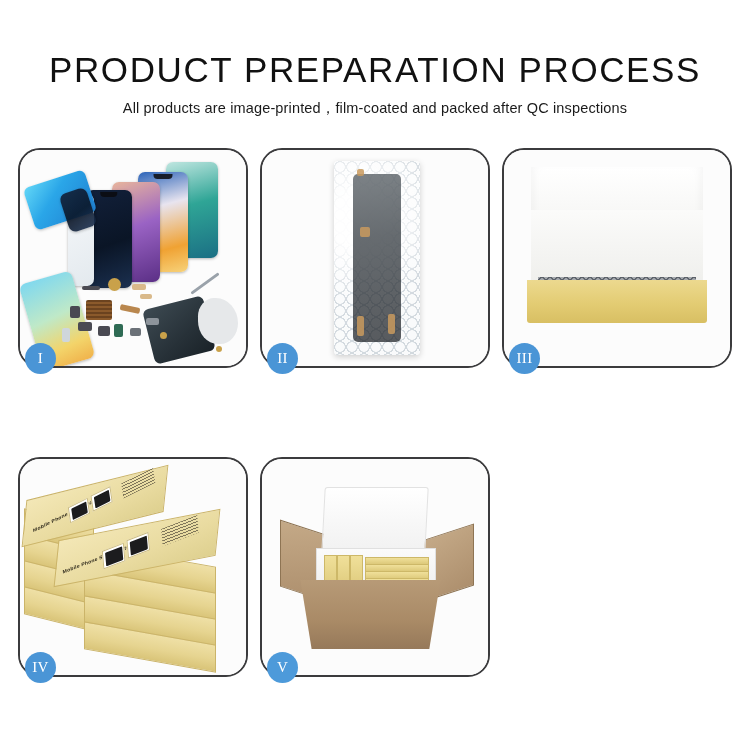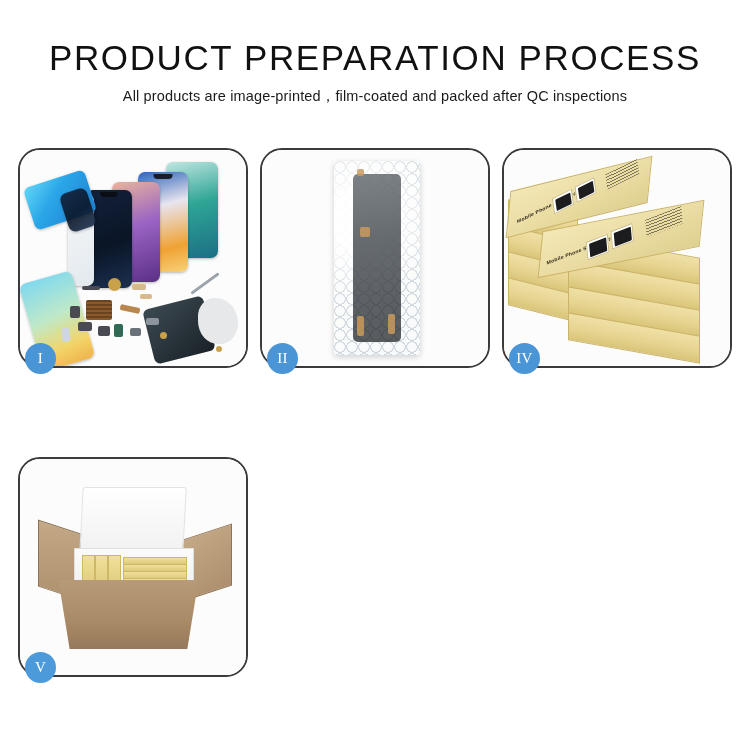--- a/index.html
+++ b/index.html
@@ -11,21 +11,21 @@
   body {
     width: 750px;
     height: 750px;
     overflow: hidden;
     font-family: "Liberation Sans", sans-serif;
     position: relative;
   }
 
   
   .header {
-    padding-top: 40px;
+    padding-top: 52px;
     text-align: center;
   }
   .page-title {
     font-family: "Liberation Sans", sans-serif;
     font-size: 35px;
     font-weight: 400;
     letter-spacing: 1.6px;
     color: #111111;
     margin: 0;
     line-height: 1.05;
@@ -354,20 +354,31 @@
           <div class="flex-strip" style="left:26%;top:4%;width:9%;height:4%;"></div>
           <div class="flex-strip" style="left:30%;top:34%;width:11%;height:5%;"></div>
           <div class="flex-strip" style="left:26%;top:80%;width:9%;height:10%;"></div>
           <div class="flex-strip" style="left:62%;top:79%;width:9%;height:10%;"></div>
         </div>
       </div>
     </div>
     <div class="badge">II</div>
   </div>
 
+  <div class="panel">
+    <div class="panel-inner">
+      <div class="scene">
+        <div class="box-lid"></div>
+        <div class="lid-face"></div>
+        <div class="box-fill"></div>
+        <div class="box-base"></div>
+      </div>
+    </div>
+    <div class="badge">III</div>
+  </div>
 
   <div class="panel">
     <div class="panel-inner">
       <div class="scene">
 
         <div class="stack-box" style="left:4px;top:58px;width:68px;height:26px;transform:skewY(14deg);"></div>
         <div class="stack-box" style="left:4px;top:84px;width:68px;height:26px;transform:skewY(14deg);"></div>
         <div class="stack-box" style="left:4px;top:110px;width:68px;height:26px;transform:skewY(14deg);"></div>
         <div class="stack-box" style="left:4px;top:136px;width:68px;height:26px;transform:skewY(14deg);"></div>
 

